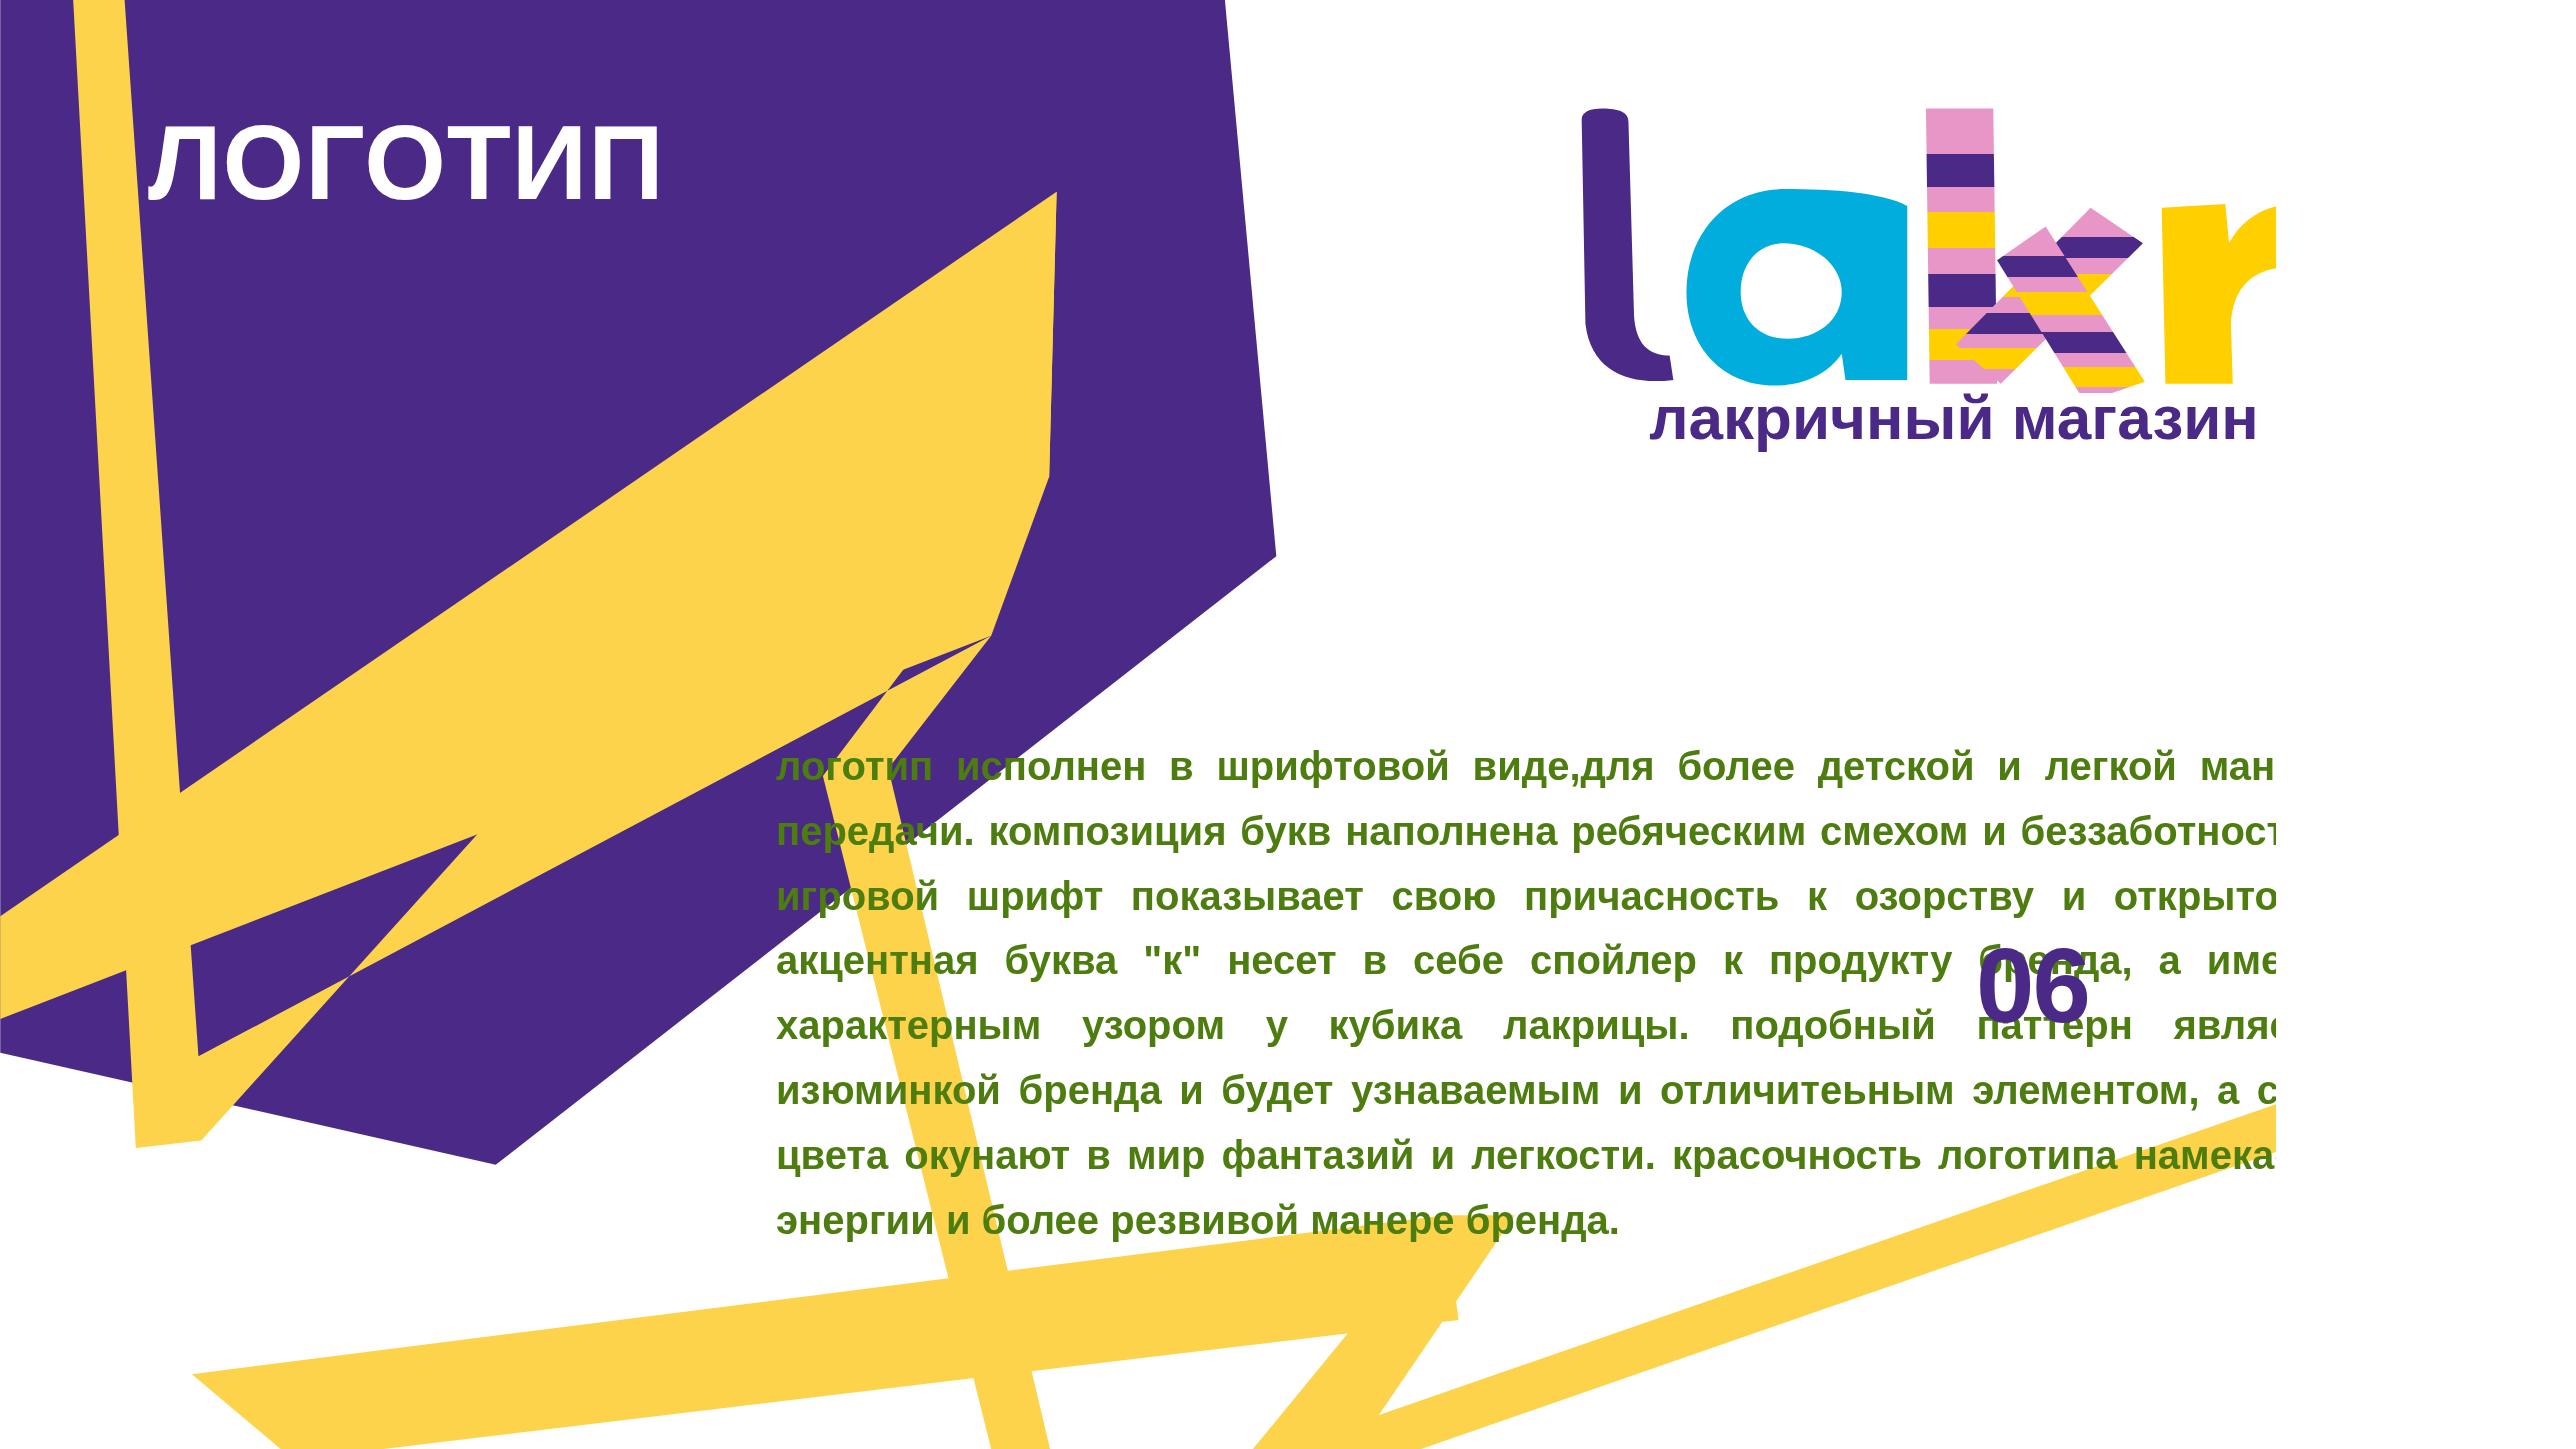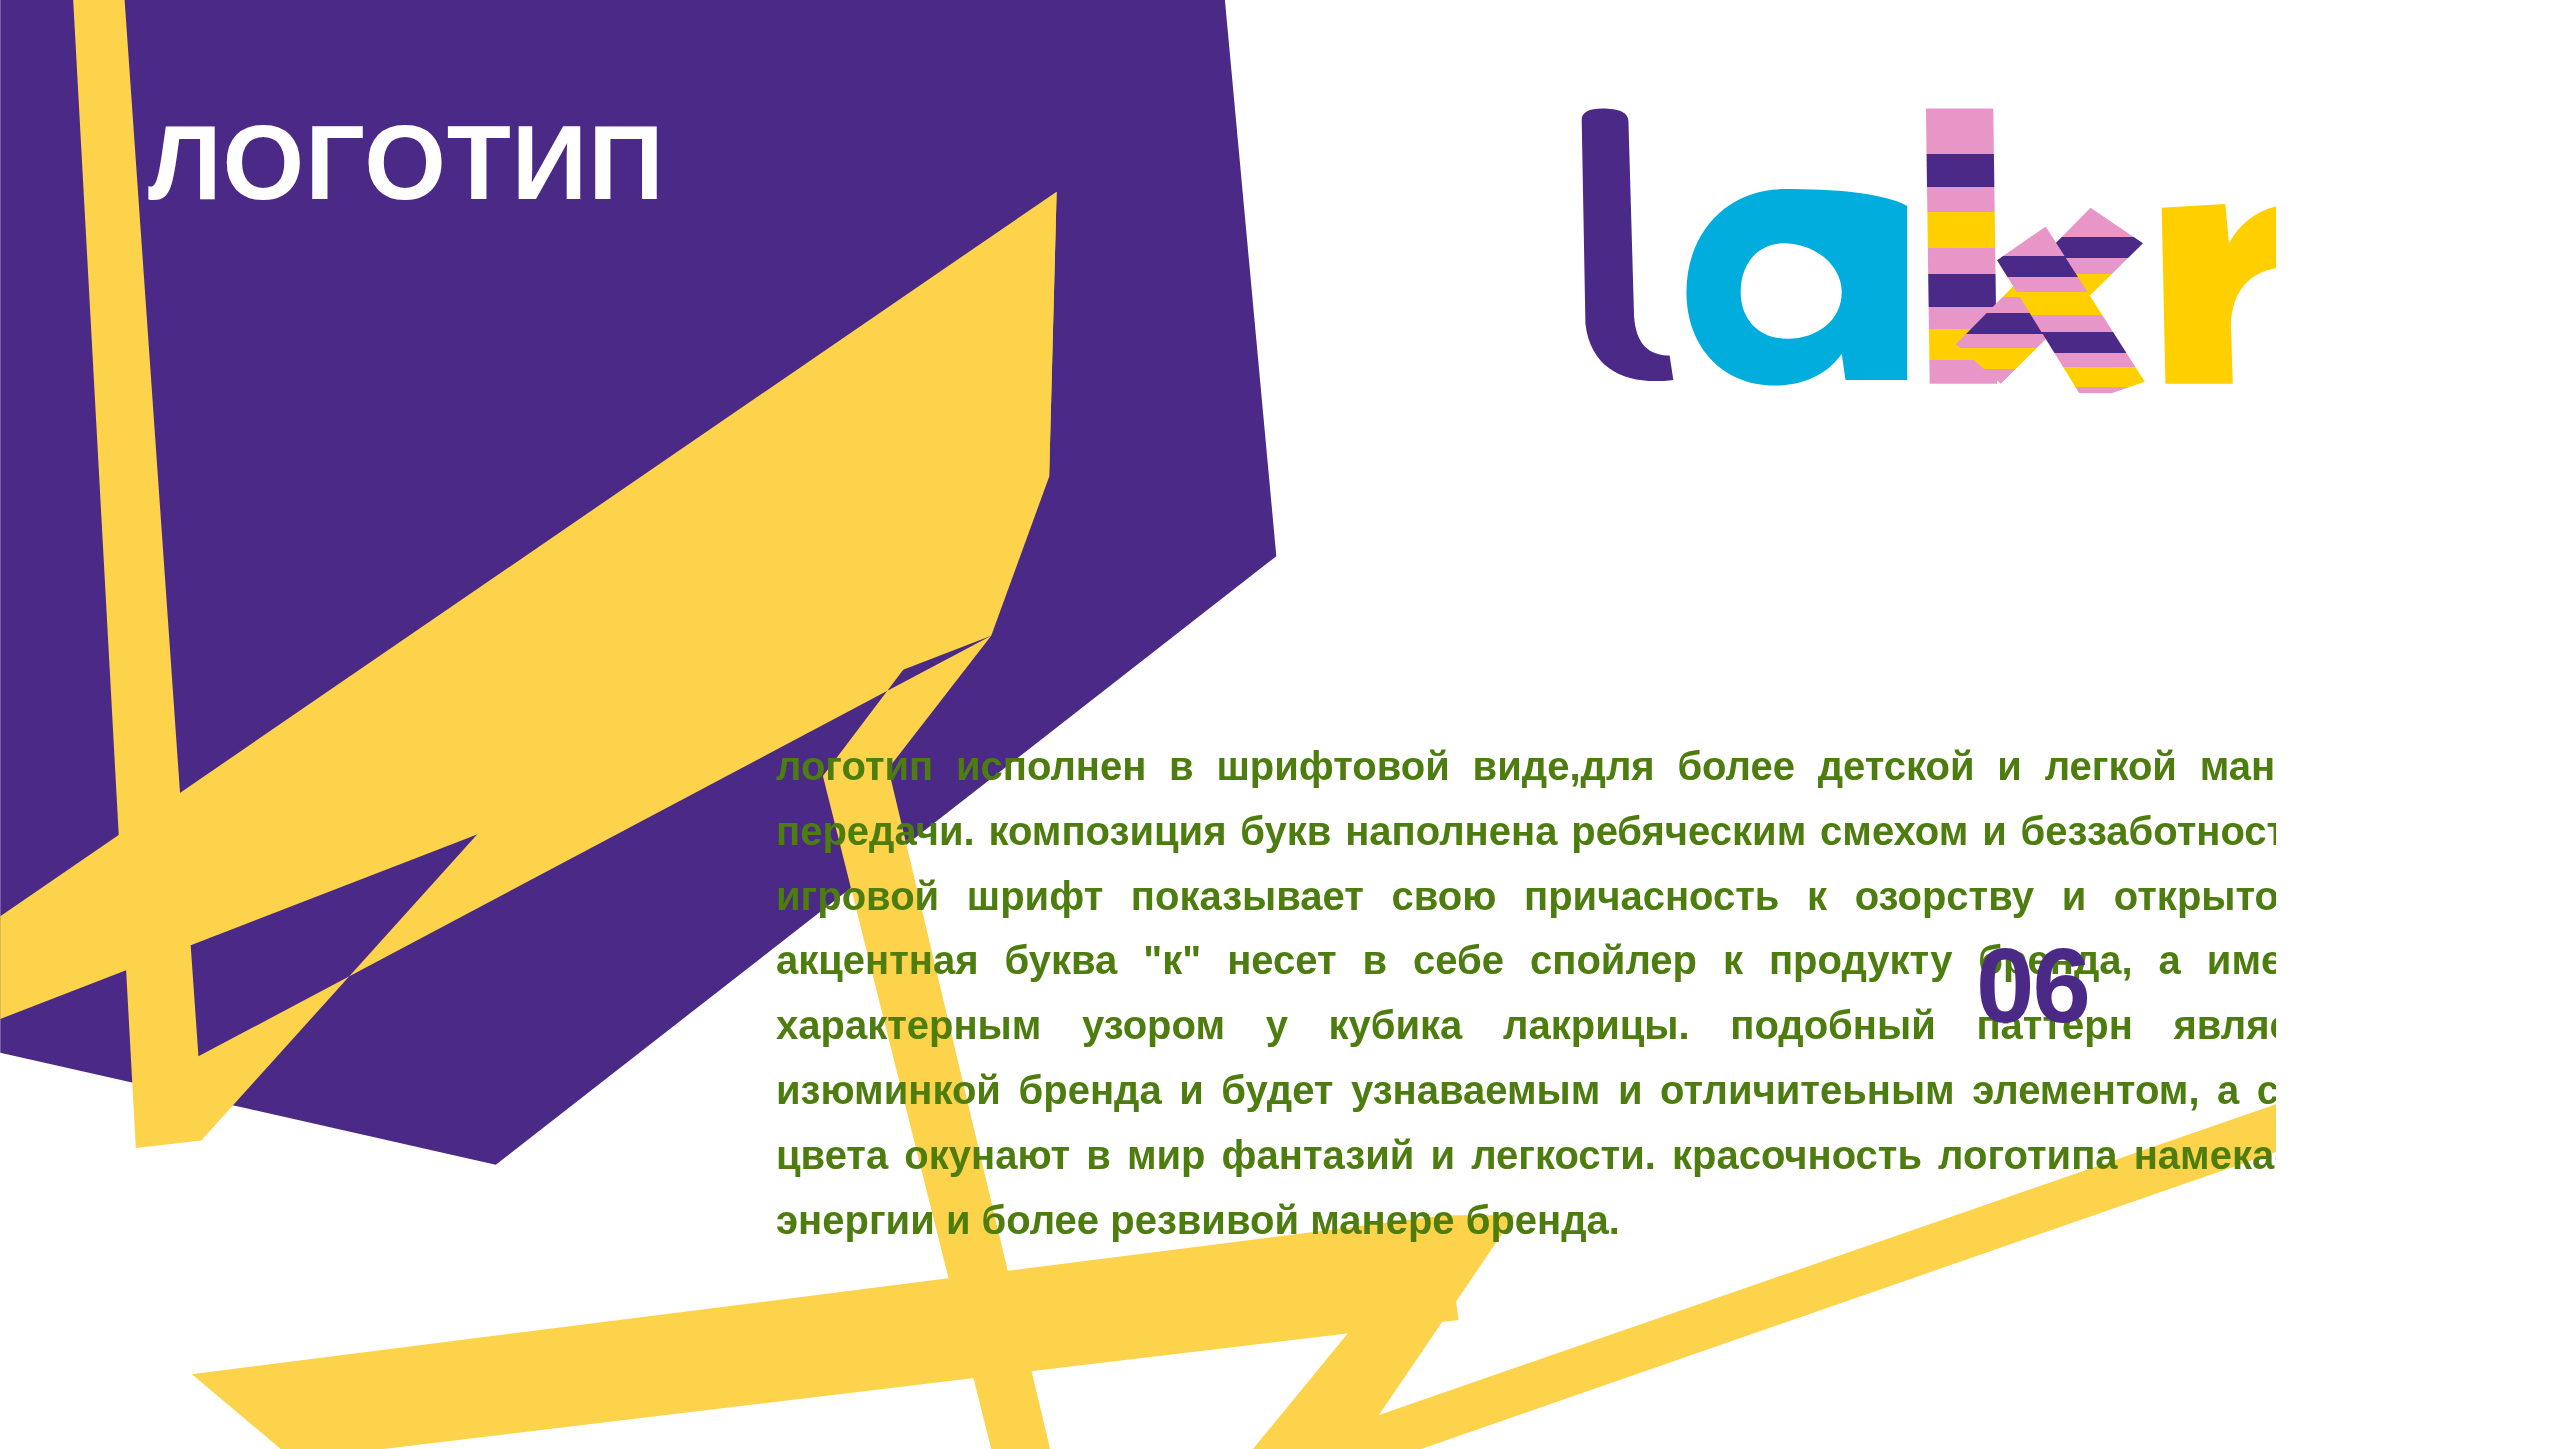--- a/index.html
+++ b/index.html
@@ -169,20 +169,21 @@
                    L 748,300 L 676,300 Z"></path>
         </g>
 
         <g>
           <ellipse cx="868" cy="48" rx="42" ry="46" fill="#4A2A86"></ellipse>
           <path fill="#4A2A86" d="M 838,116 L 898,112 L 902,300 L 840,302 Z"></path>
         </g>
       </svg>
     </div>
 
+    <div id="logo-subtitle">лакричный магазин</div>
   </div>
 
   <p id="body-copy">логотип исполнен в шрифтовой виде,для более детской и легкой манеры передачи. композиция букв наполнена ребяческим смехом и беззаботностью. игровой шрифт показывает свою причасность к озорству и открытости. акцентная буква "к" несет в себе спойлер к продукту бренда, а именно характерным узором у кубика лакрицы. подобный паттерн является изюминкой бренда и будет узнаваемым и отличитеьным элементом, а сами цвета окунают в мир фантазий и легкости. красочность логотипа намекает о энергии и более резвивой манере бренда.</p>
 
   <div id="page-number">06</div>
 
 </div>
 
 
 </body></html>

